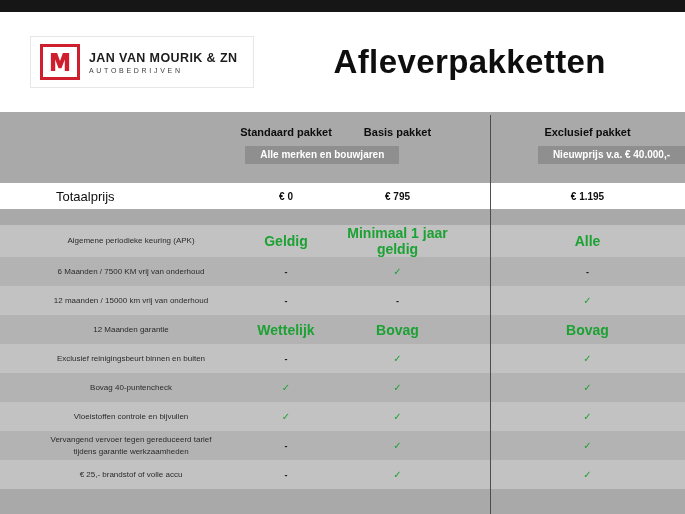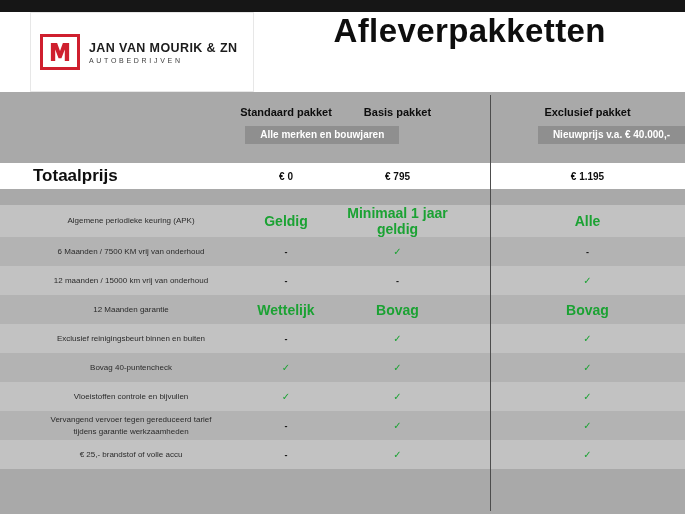--- a/index.html
+++ b/index.html
@@ -12,21 +12,21 @@
     --badge-bg:#8f8f8f;
     --total-bg:#ffffff;
   }
   *{margin:0;padding:0;box-sizing:border-box;}
   body{width:685px;height:514px;overflow:hidden;background:#fff;
        font-family:"Liberation Sans",sans-serif;}
   .page{position:relative;width:685px;height:514px;}
   .topbar{height:12px;width:100%;background:var(--bar-black);}
   .bottombar{height:9px;width:100%;background:var(--bar-black);}
 
-  .header{height:80px;background:#fff;display:flex;padding-left:30px;}
+  .header{height:100px;background:#fff;display:flex;align-items:center;padding-left:30px;}
   .logo{display:flex;align-items:center;gap:9px;border:1px solid #e7e7e7;padding:7px 16px 7px 9px;background:#fff;}
   .logo-emblem{width:40px;height:36px;border:3px solid var(--brand-red);display:flex;align-items:center;justify-content:center;flex:0 0 auto;}
   .logo-emblem svg{display:block;}
   .logo-name{font-size:12.5px;font-weight:bold;color:#1c1c1c;letter-spacing:.4px;white-space:nowrap;}
   .logo-sub{font-size:7px;color:#3c3c3c;letter-spacing:2.7px;margin-top:2px;}
   .title{flex:1;text-align:center;font-size:33px;font-weight:800;color:#0e0e0e;letter-spacing:.4px;}
 
   .table-area{position:relative;height:422px;background:var(--table-bg);padding-top:14px;}
   .divider{position:absolute;left:490px;top:3px;bottom:3px;width:1px;background:#4d4d4d;}
 
@@ -34,21 +34,21 @@
   .col-title{text-align:center;font-weight:bold;font-size:11px;color:#0d0d0d;}
 
   .badge-row{display:flex;margin-top:6px;gap:42px;}
   .bs1{width:232px;}
   .bs2{width:223px;text-align:center;}
   .bs3{width:35px;}
   .bs4{width:195px;text-align:right;}
   .badge{display:inline-block;background:var(--badge-bg);color:#fff;font-weight:bold;font-size:10px;padding:3px 15px 4px;white-space:nowrap;}
 
   .total-row{margin-top:19px;background:var(--total-bg);height:26px;}
-  .total-label{font-size:17px;font-weight:bold;color:#0e0e0e;padding-left:33px;}
+  .total-label{font-size:13px;font-weight:normal;color:#0e0e0e;padding-left:56px;}
   .total-val{text-align:center;font-weight:bold;font-size:10px;color:#0e0e0e;}
 
   .rows{margin-top:16px;}
   .feature-row{min-height:29px;}
   .rows > .feature-row:nth-child(odd){background:var(--row-light);}
   .rows > .feature-row:nth-child(even){background:var(--row-dark);}
   .row-label{padding-left:40px;font-size:8px;color:#2b2b2b;max-width:222px;line-height:1.4;text-align:center;}
   .cell{text-align:center;}
   .val.word{color:var(--accent-green);font-weight:bold;font-size:14px;}
   .val.check{color:var(--accent-green);font-size:10px;}

